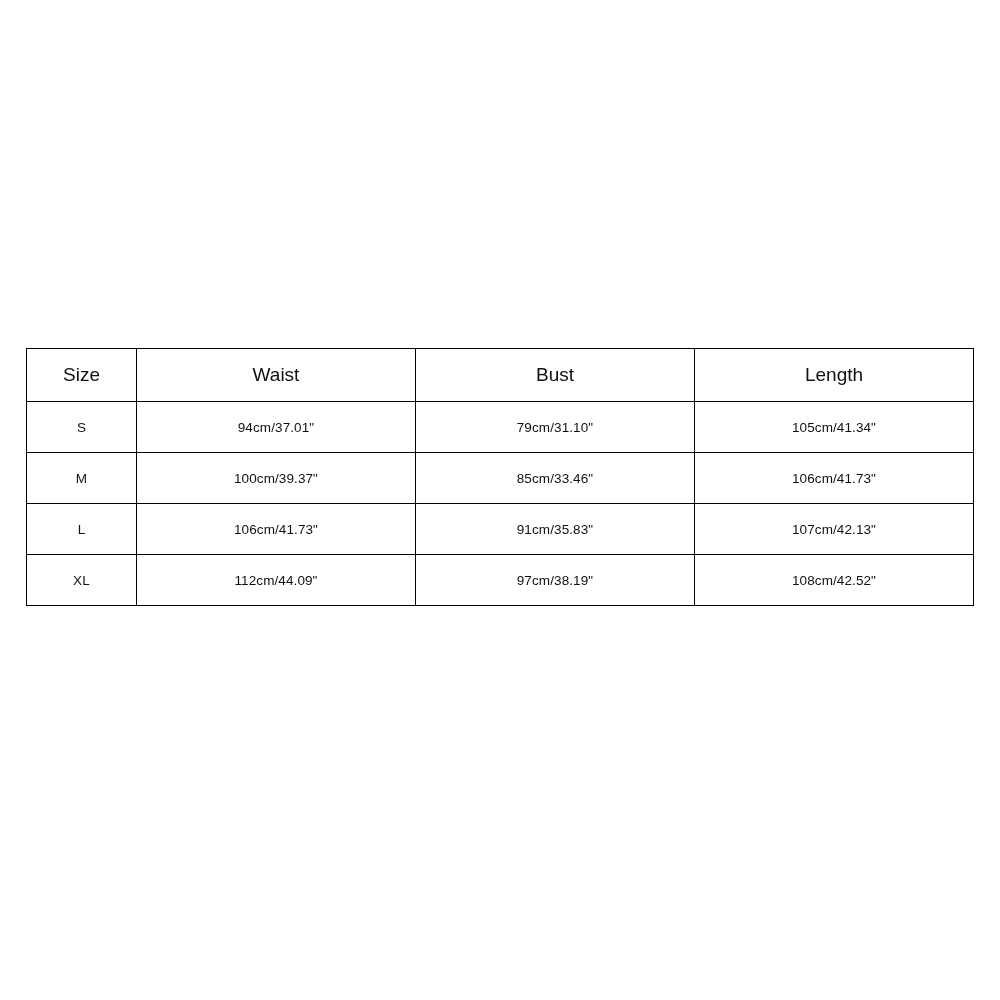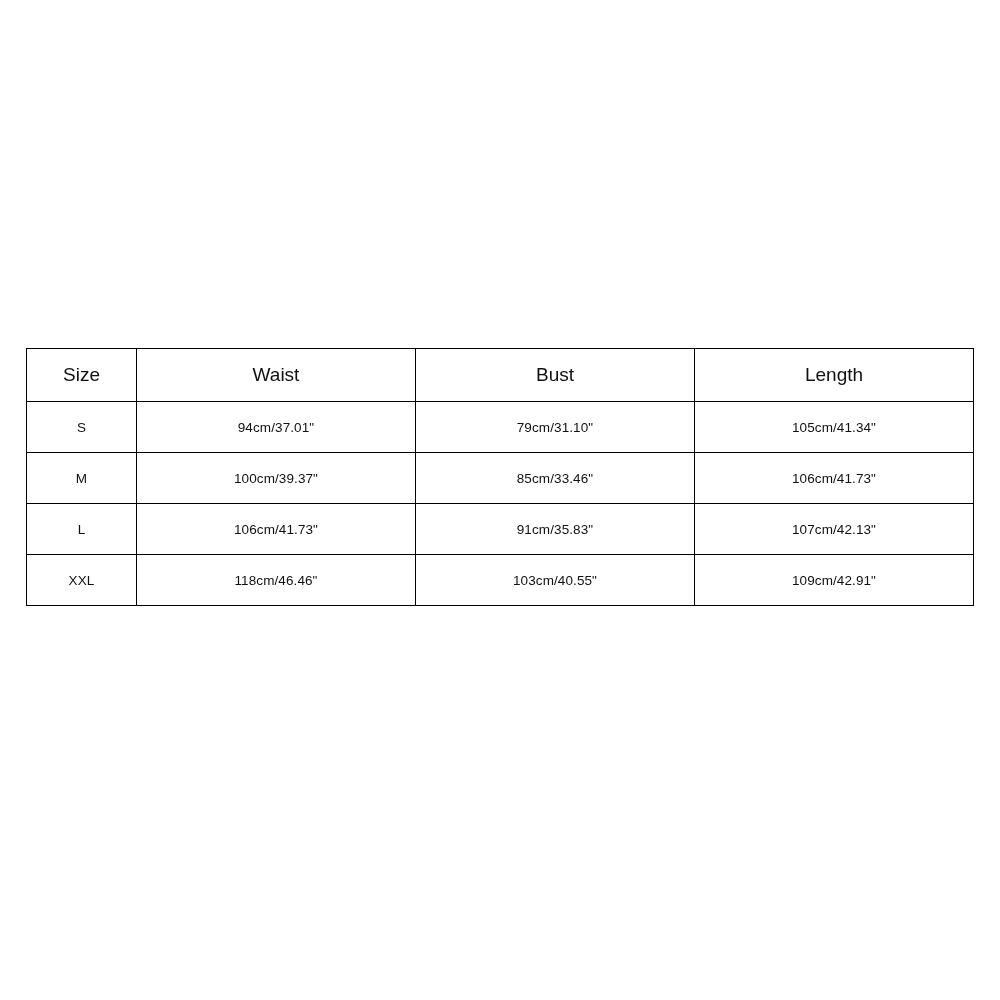--- a/index.html
+++ b/index.html
@@ -95,22 +95,22 @@
           <td class="cell-val">85cm/33.46"</td>
           <td class="cell-val">106cm/41.73"</td>
         </tr>
         <tr>
           <td class="cell-size">L</td>
           <td class="cell-val">106cm/41.73"</td>
           <td class="cell-val">91cm/35.83"</td>
           <td class="cell-val">107cm/42.13"</td>
         </tr>
         <tr>
-          <td class="cell-size">XXL</td>
-          <td class="cell-val">118cm/46.46"</td>
-          <td class="cell-val">103cm/40.55"</td>
-          <td class="cell-val">109cm/42.91"</td>
+          <td class="cell-size">XL</td>
+          <td class="cell-val">112cm/44.09"</td>
+          <td class="cell-val">97cm/38.19"</td>
+          <td class="cell-val">108cm/42.52"</td>
         </tr>
       </tbody>
     </table>
   </div>
 
 </div>
 
 </body></html>

